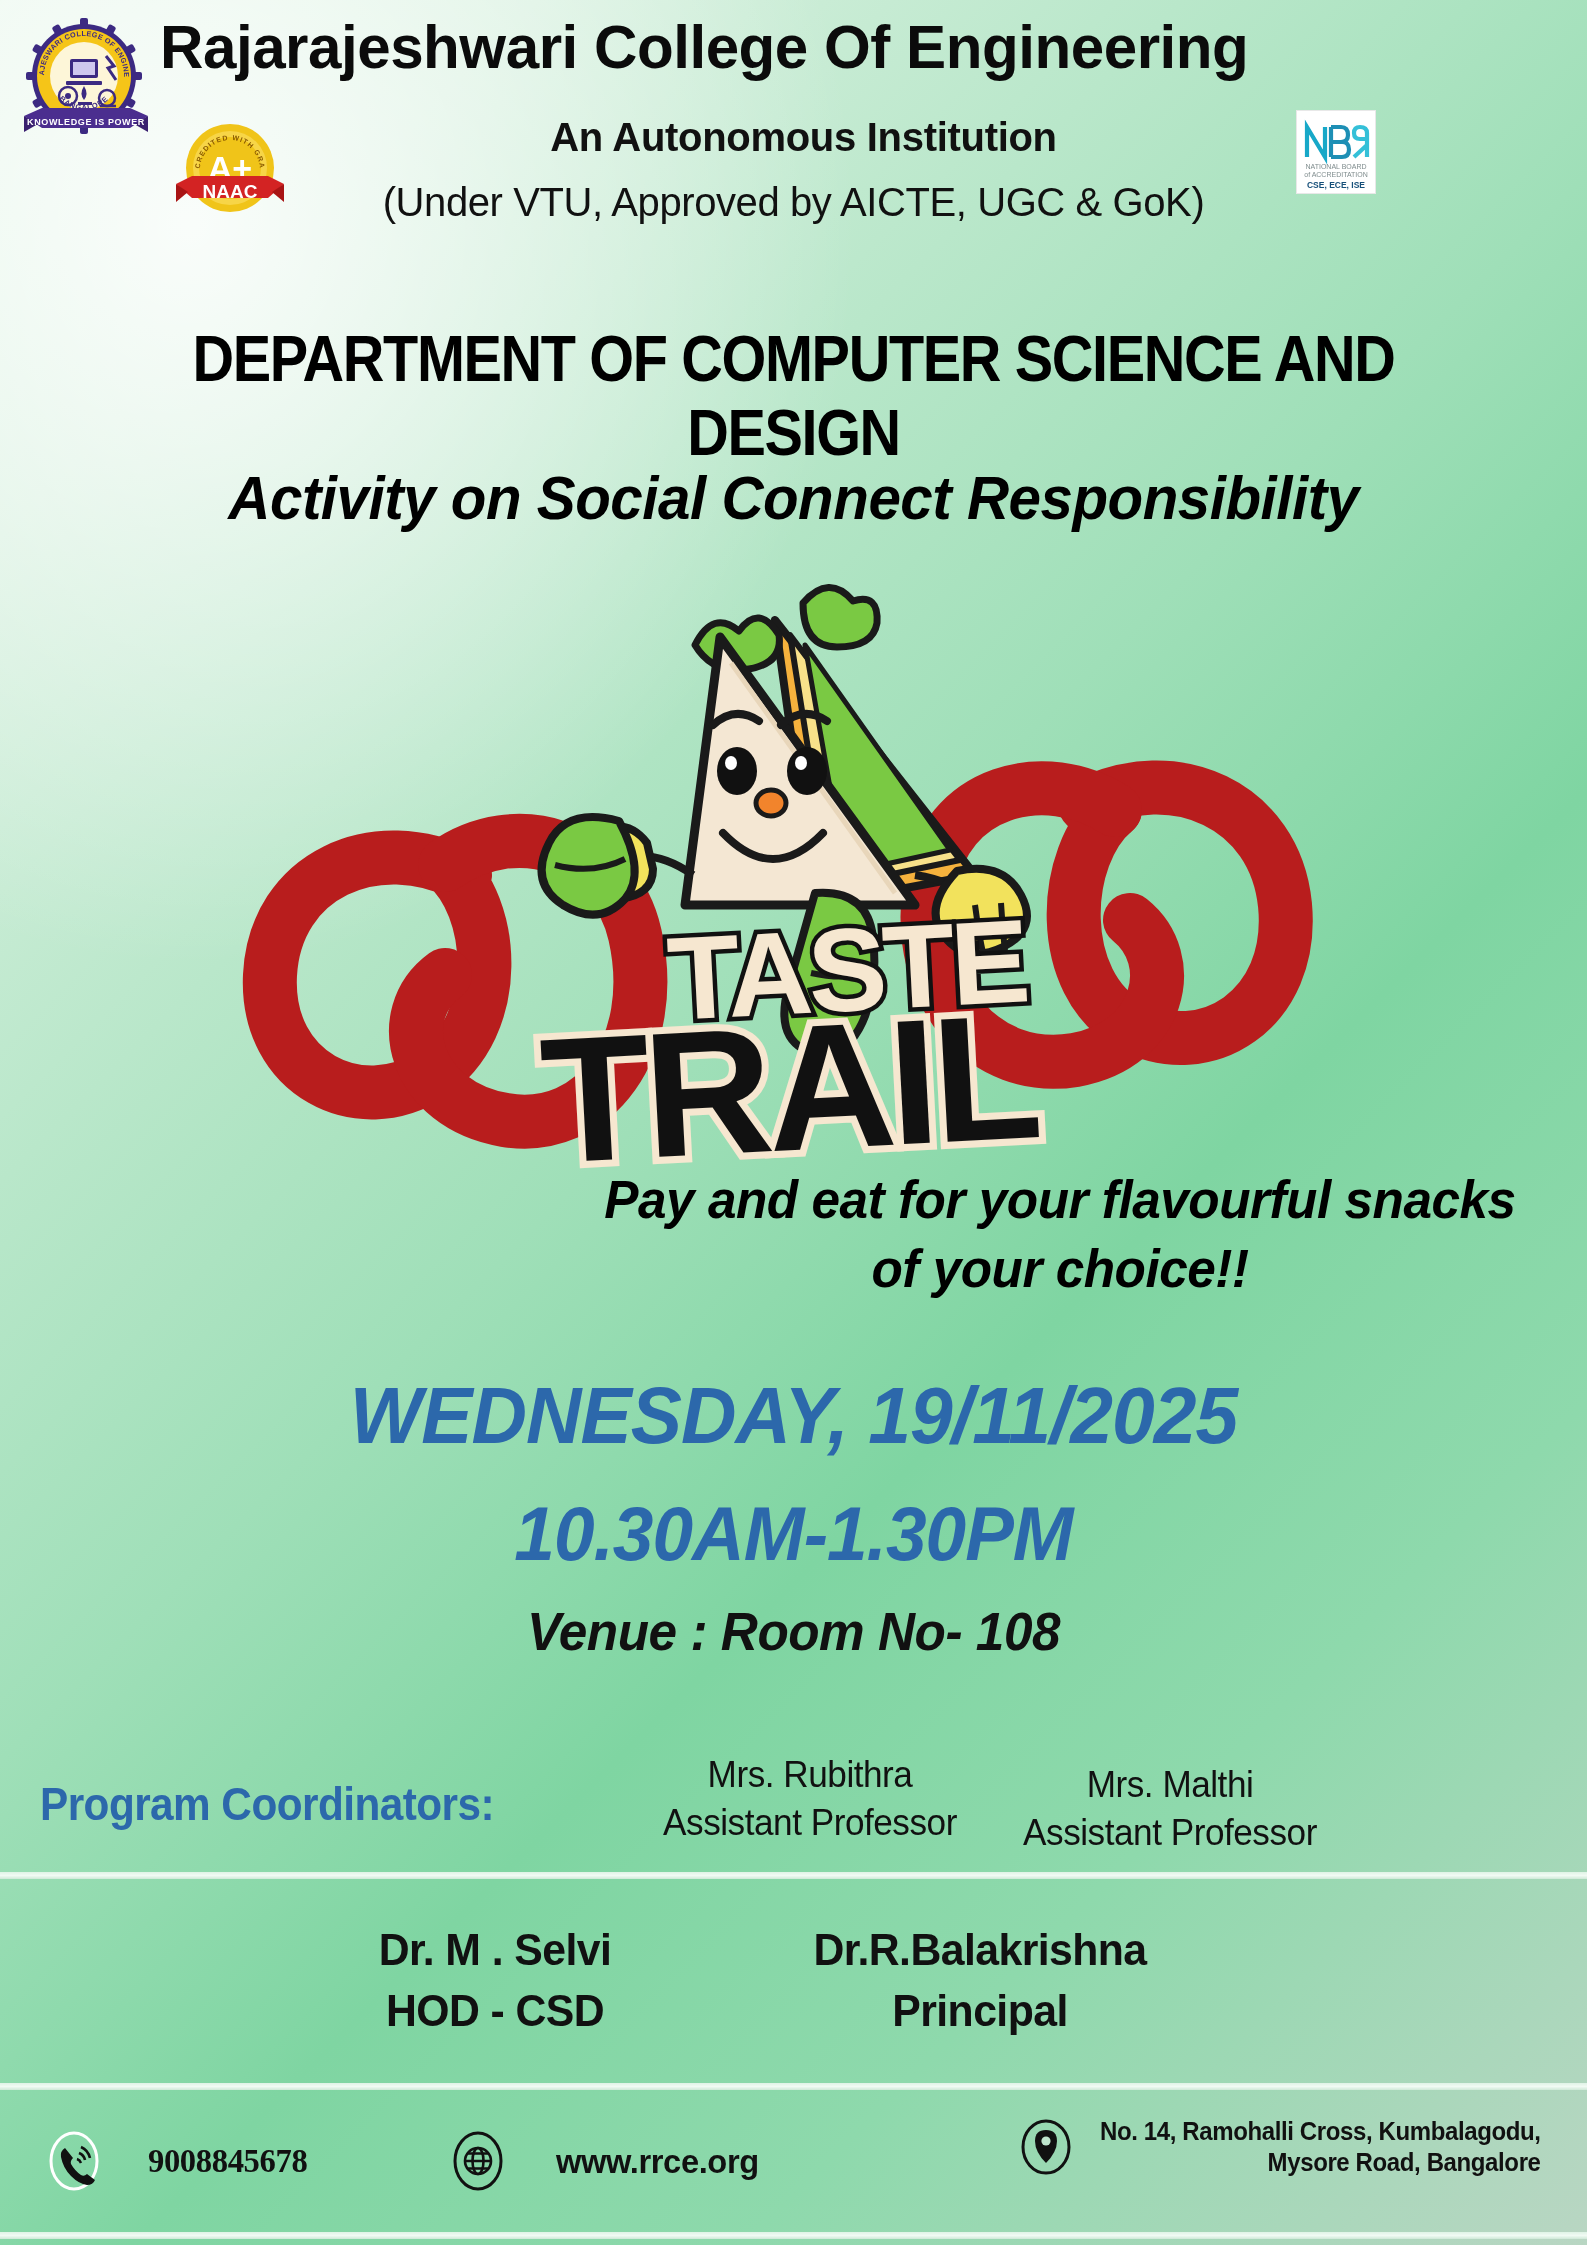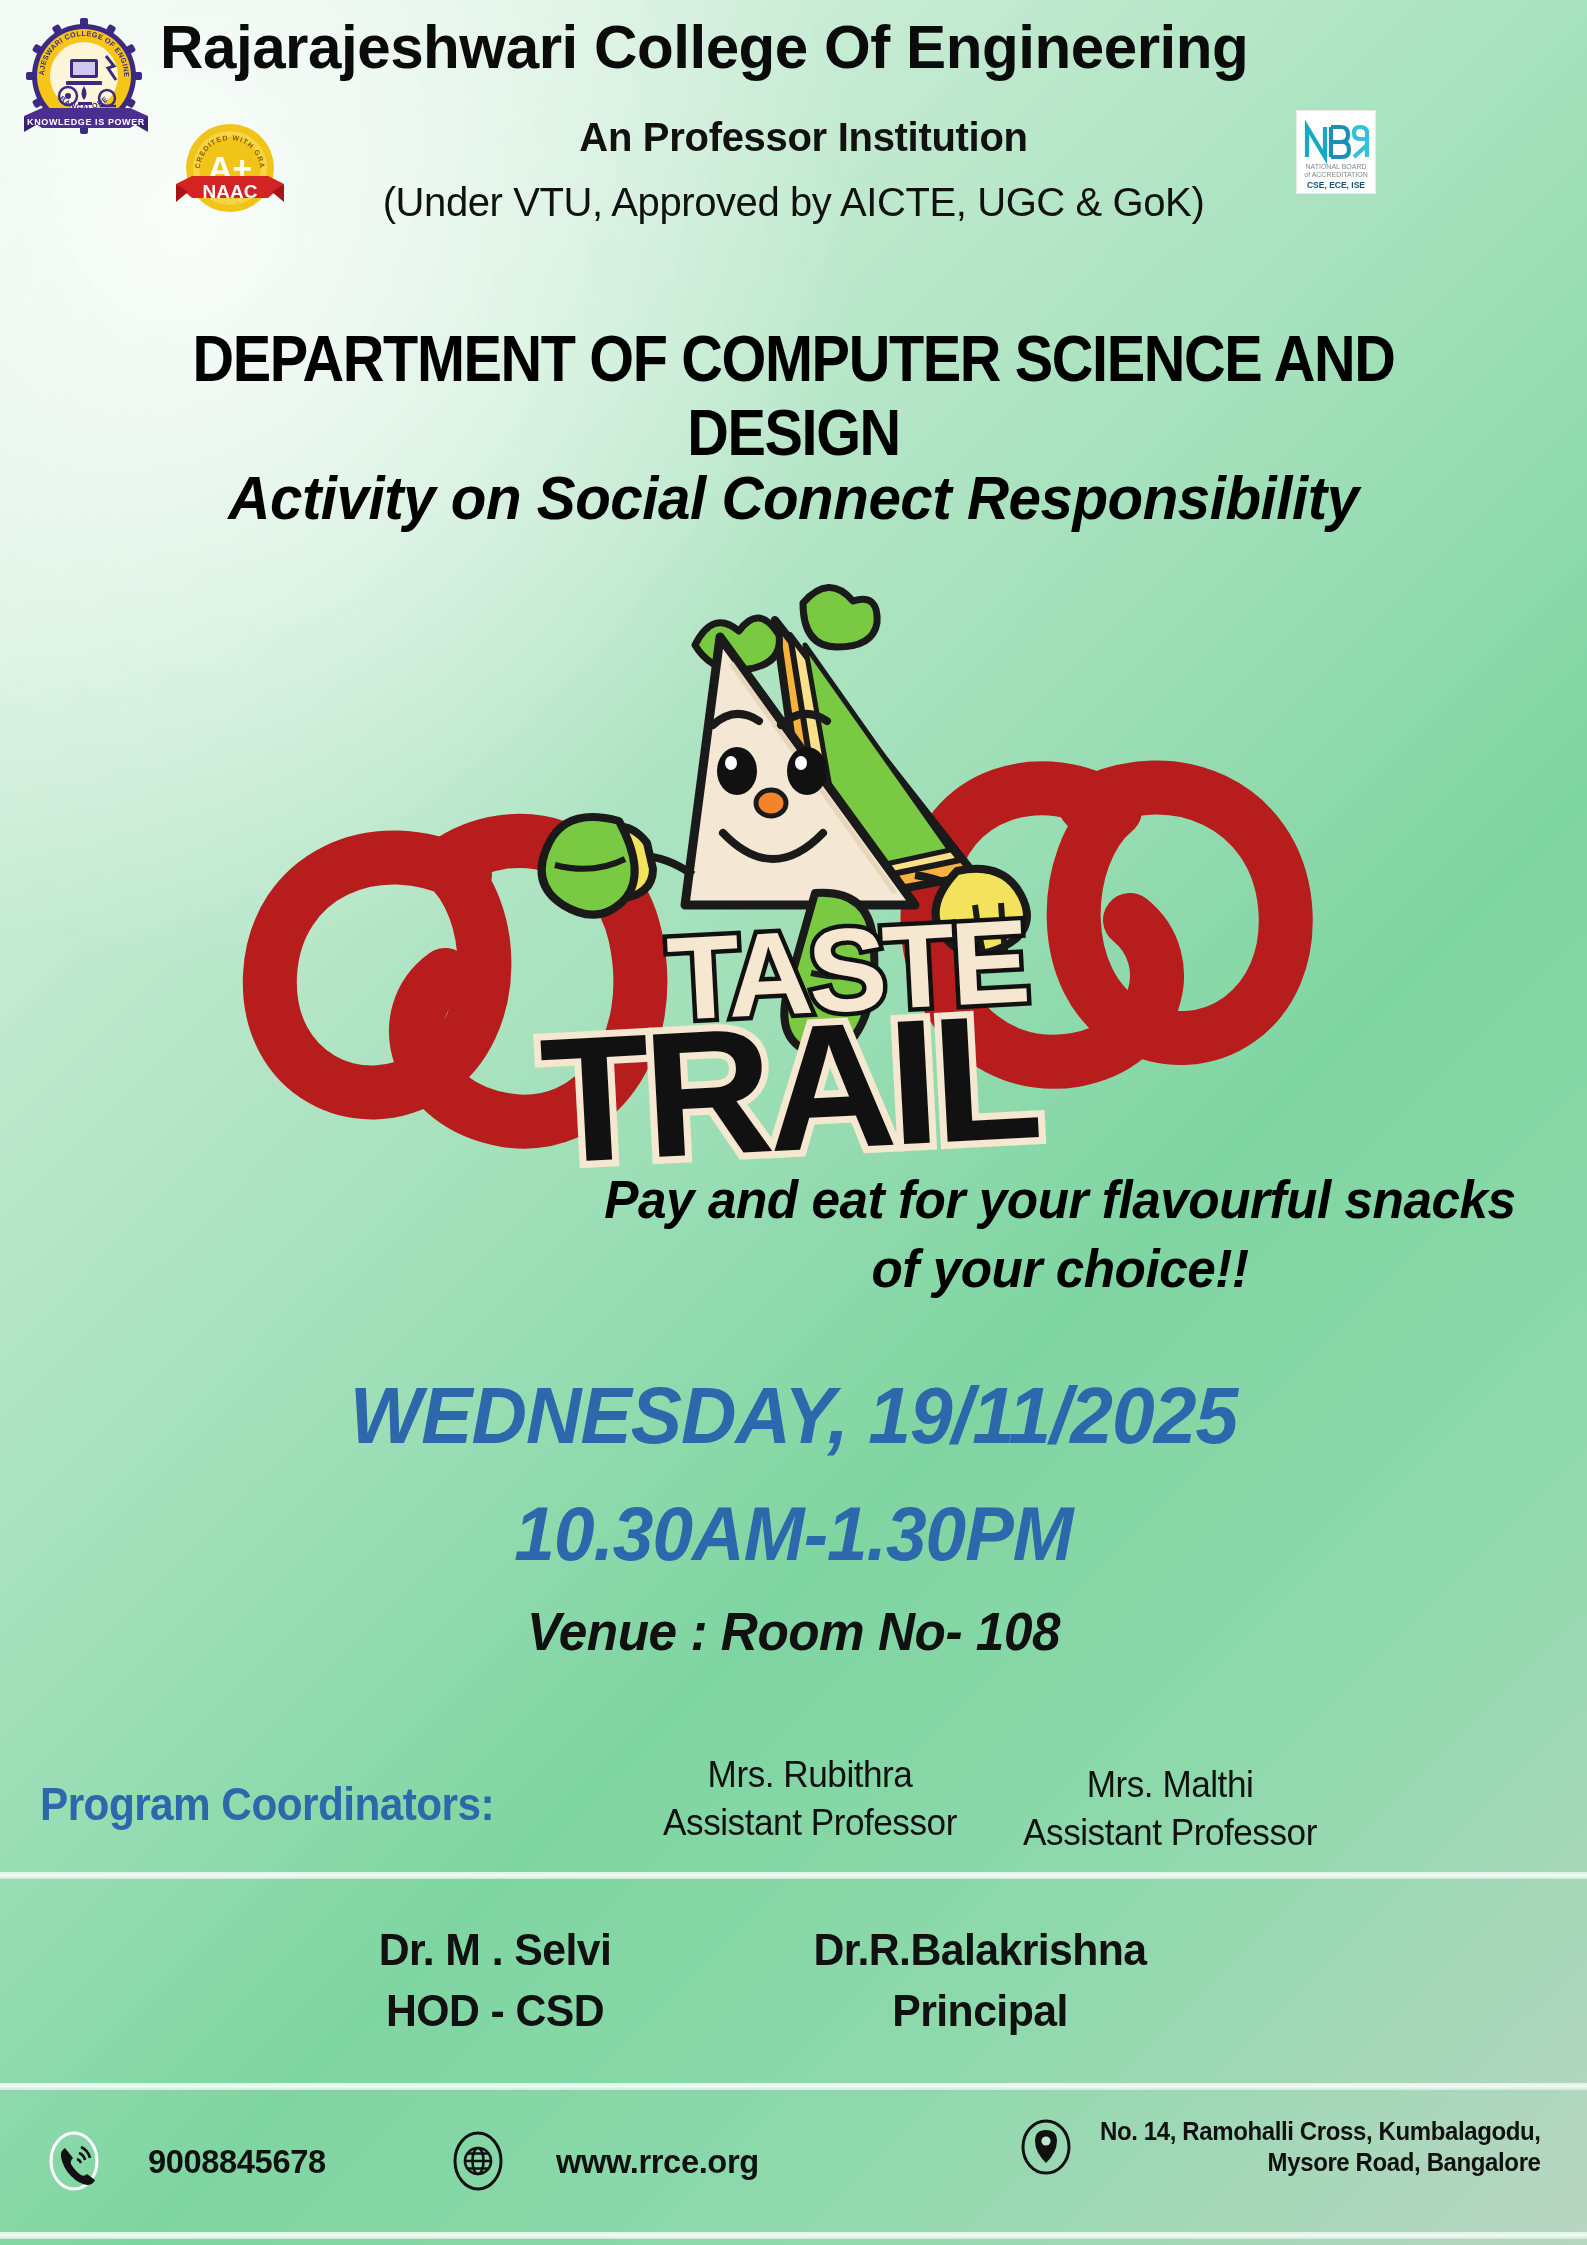--- a/index.html
+++ b/index.html
@@ -125,21 +125,21 @@
   .sig.s1{left:220px;top:10px;width:470px;}
   .sig.s2{left:700px;top:10px;width:480px;}
 
   
   .footer{position:absolute;left:0;top:2090px;width:1587px;height:143px;}
   .fitem{position:absolute;display:flex;align-items:center;}
   .fitem .ico{width:52px;height:62px;flex:0 0 auto;}
   .fitem .ico svg{width:100%;height:100%;display:block;}
   .ftxt{font-size:32px;font-weight:bold;color:#111;letter-spacing:-0.4px;
         line-height:1.24;transform:scaleX(0.96);transform-origin:left center;}
-  .fitem.phone{left:48px;top:40px;}
+  .fitem.phone{left:48px;top:40px;font-family:Liberation Serif, serif;}
   .fitem.phone .ftxt{margin-left:48px;font-size:34px;}
   .fitem.web{left:452px;top:40px;}
   .fitem.web .ftxt{margin-left:52px;font-size:34px;}
   .fitem.addr{left:1020px;top:26px;align-items:center;text-align:right;}
   .fitem.addr .ico{width:52px;height:58px;}
   .fitem.addr .ftxt{margin-left:28px;font-size:25px;}
 </style>
 </head>
 <body>
 
@@ -234,21 +234,21 @@
         <g fill="none" stroke="#34c0d8" stroke-width="4.2">
           <path d="M70 46 L70 22 Q70 16 63 16 Q57 16 57 22 Q57 28 63 28 L70 28 M57 46 L70 34"></path>
         </g>
         <text x="39" y="58" font-size="7" fill="#7f8c8d" text-anchor="middle" font-family="Liberation Sans, sans-serif">NATIONAL BOARD</text>
         <text x="39" y="65.5" font-size="7" fill="#7f8c8d" text-anchor="middle" font-family="Liberation Sans, sans-serif">of ACCREDITATION</text>
         <text x="39" y="77" font-size="8.5" font-weight="bold" fill="#17507a" text-anchor="middle" font-family="Liberation Sans, sans-serif">CSE, ECE, ISE</text>
       </svg>
     </div>
 
     <div class="college-title">Rajarajeshwari College Of Engineering</div>
-    <div class="autonomous">An Professor Institution</div>
+    <div class="autonomous">An Autonomous Institution</div>
     <div class="under-vtu">(Under VTU, Approved by AICTE, UGC &amp; GoK)</div>
   </div>
 
   <div class="dept-title">DEPARTMENT OF COMPUTER SCIENCE AND DESIGN</div>
   <div class="activity-title">Activity on Social Connect Responsibility</div>
 
   <div class="logo-wrap">
     <svg viewBox="0 0 1130 620">
 
       <g fill="none" stroke="#b81d1d" stroke-width="56" stroke-linecap="round">

